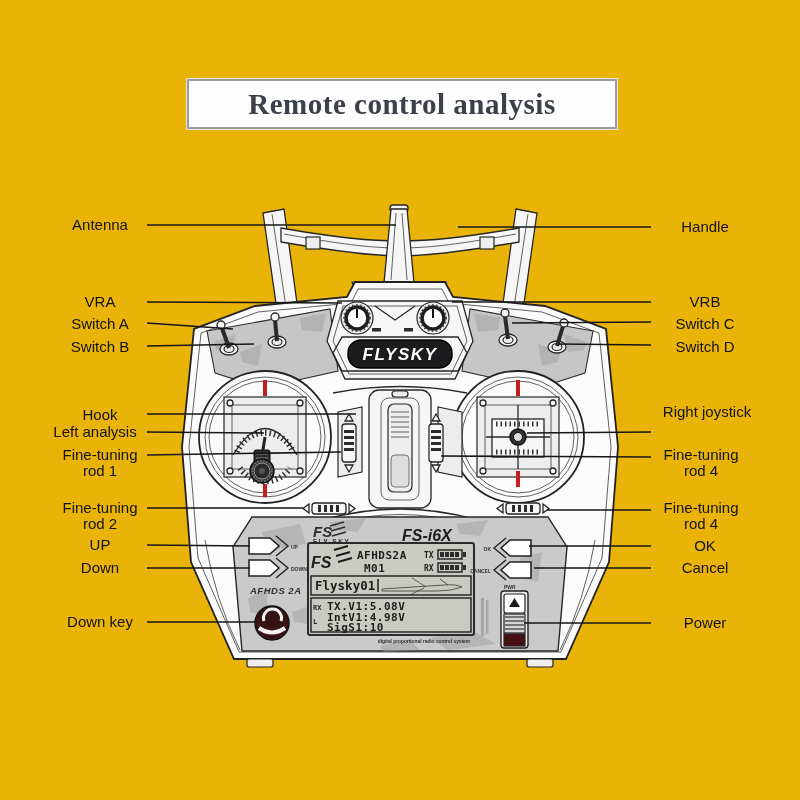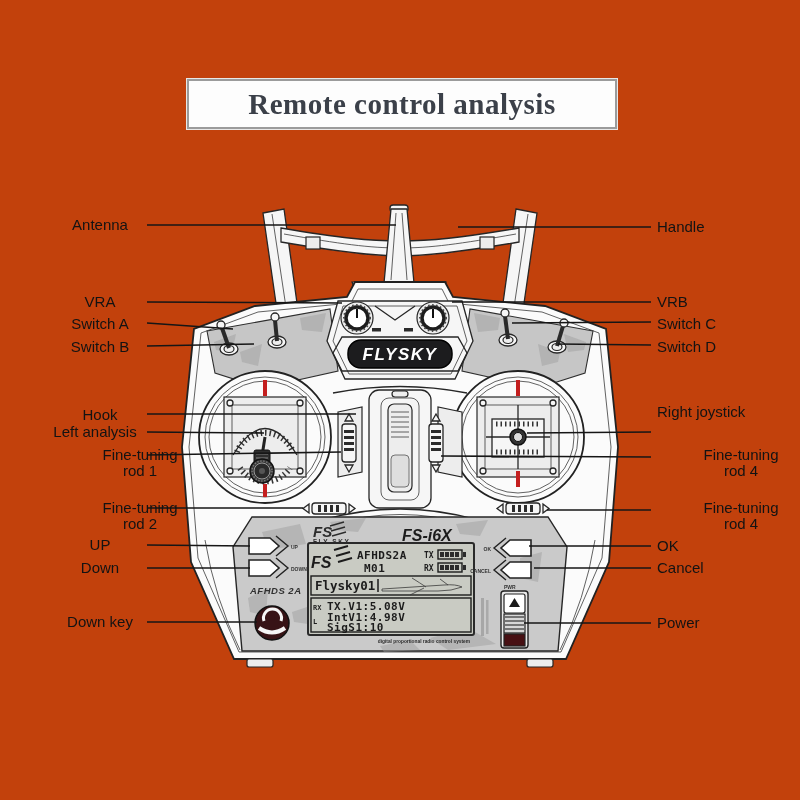--- a/index.html
+++ b/index.html
@@ -1,26 +1,26 @@
 <!DOCTYPE html>
 <html><head>
 <meta charset="utf-8">
 <style>
   html,body{margin:0;padding:0;background:#ffffff;}
-  #canvas{position:relative;width:800px;height:800px;background:#c2410c;overflow:hidden;
+  #canvas{position:relative;width:800px;height:800px;background:#eab308;overflow:hidden;
           font-family:"Liberation Sans",sans-serif;}
   #title-box{position:absolute;left:187px;top:79px;width:426px;height:46px;
              background:#fdfdfd;border:2px solid #9b9b9b;box-shadow:0 0 0 1px #e8e8e8;
              text-align:center;line-height:46px;
              font-family:"Liberation Serif","DejaVu Serif",serif;font-weight:bold;
              font-size:29px;letter-spacing:0.5px;color:#3b4049;}
   .lbl{position:absolute;font-size:15px;line-height:16px;color:#131313;}
   .lbl.left{left:55px;width:90px;text-align:center;}
-  .lbl.right{left:657px;width:96px;text-align:left;}
-  .lbl.two{text-align:center;margin-left:40px;}
+  .lbl.right{left:657px;width:96px;text-align:center;}
+  .lbl.two{text-align:center;}
   .lbl.right.two{width:88px;}
   #rxl{position:absolute;left:313px;top:601px;width:9px;
        font-family:"DejaVu Sans Mono",monospace;font-size:7px;font-weight:bold;
        line-height:14px;color:#1c1c1c;word-break:break-all;}
   svg{position:absolute;left:0;top:0;}
   .s{stroke:#262626;stroke-width:1.3;fill:none;}
   .sb{stroke:#222222;stroke-width:1.8;fill:#fbfbfb;}
   .sf{stroke:#262626;stroke-width:1.3;fill:#f6f6f6;}
   .sf2{stroke:#262626;stroke-width:1.2;fill:#ededed;}
   .thin{stroke:#3a3a3a;stroke-width:0.8;fill:none;}

